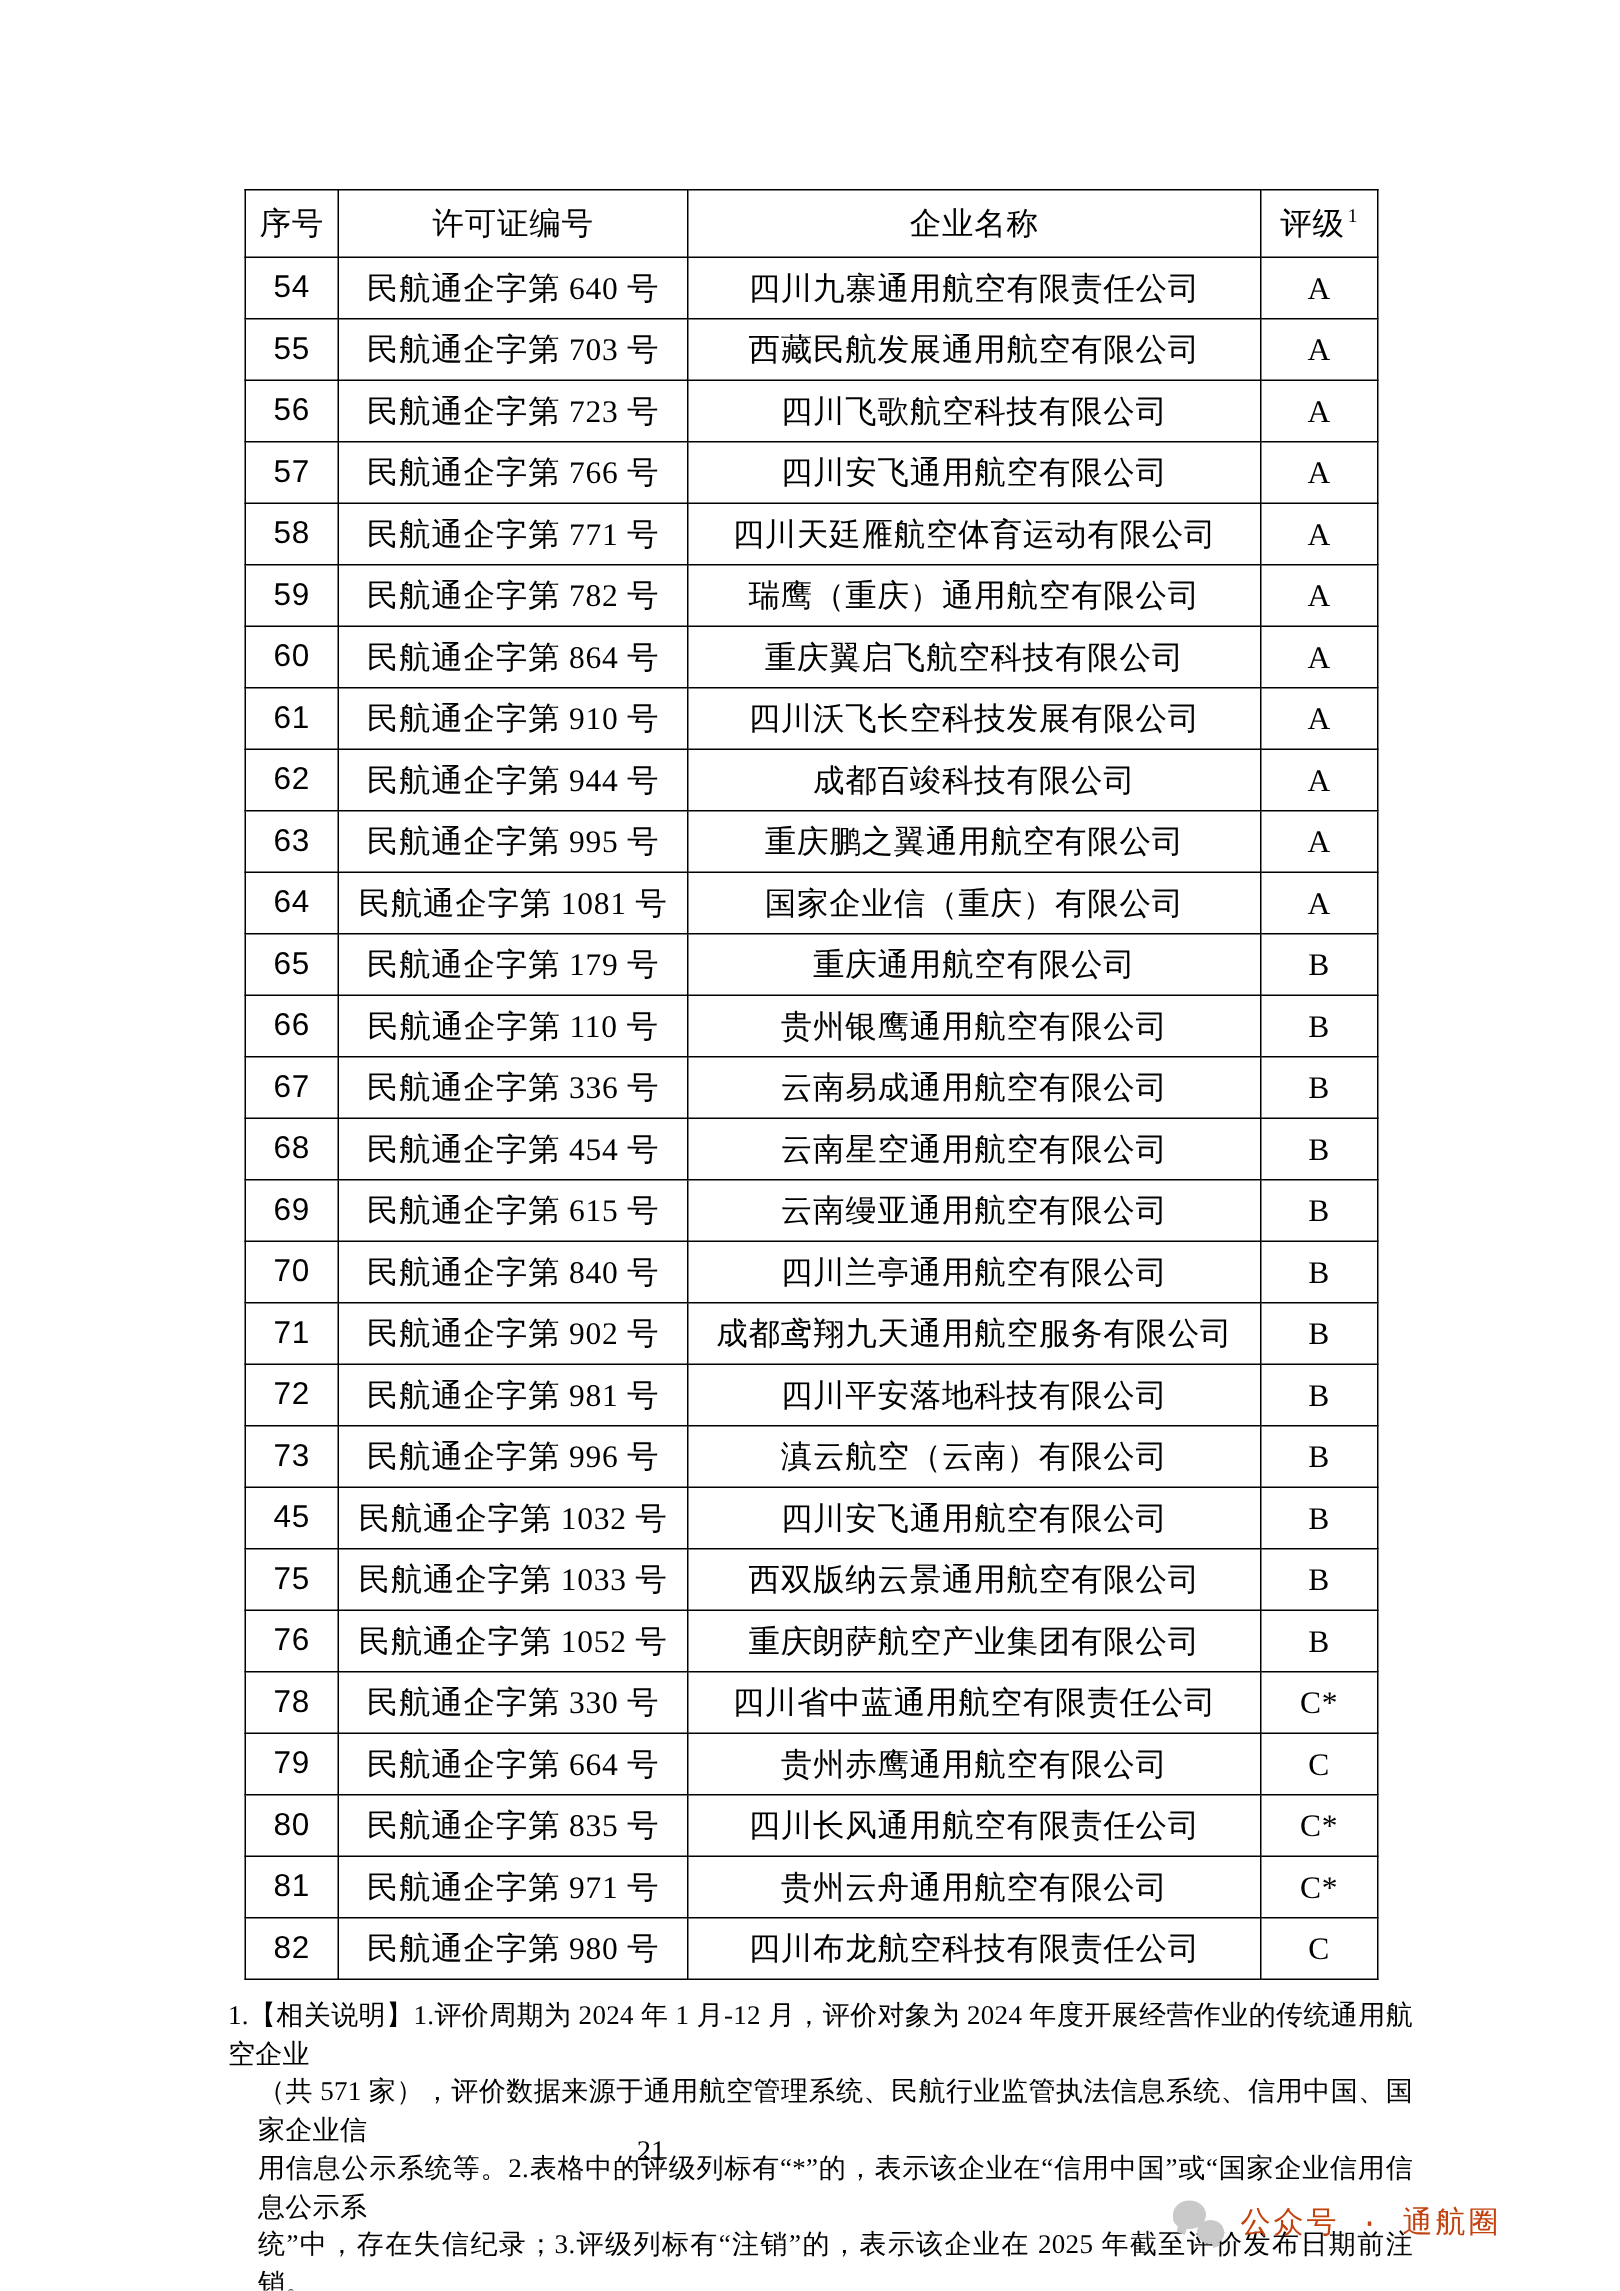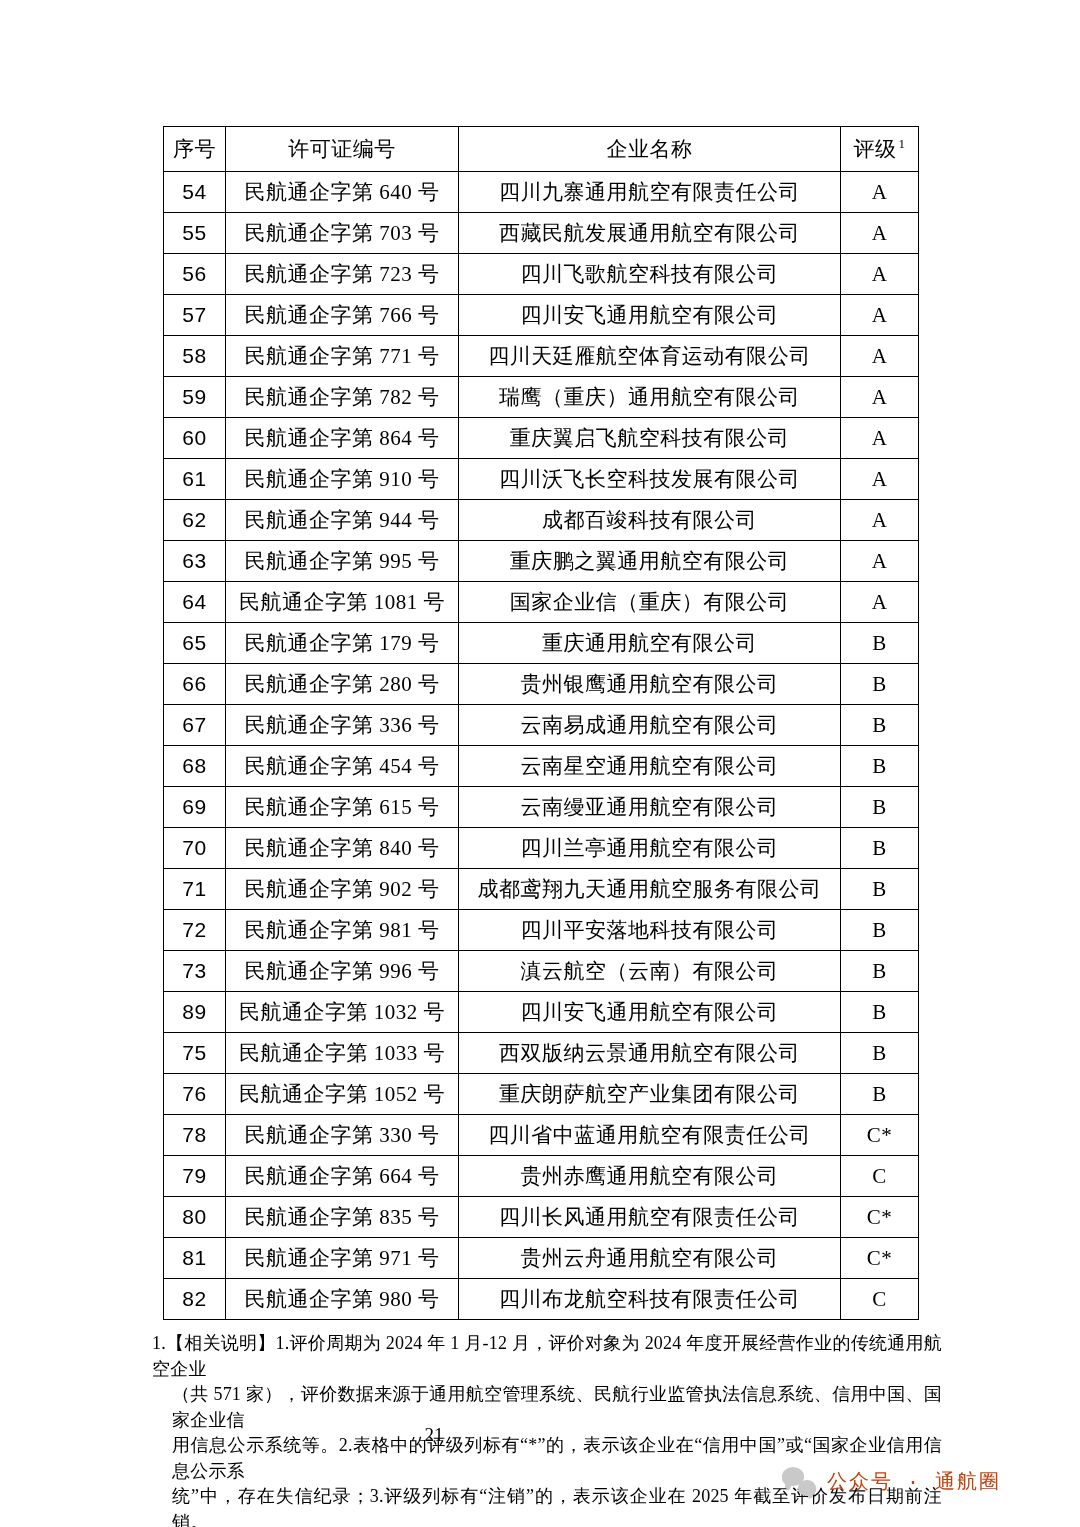--- a/index.html
+++ b/index.html
@@ -261,21 +261,21 @@
           <td class="grade-cell">A</td>
         </tr>
         <tr>
           <td class="seq-cell">65</td>
           <td class="lic-cell">民航通企字第 179 号</td>
           <td class="name-cell">重庆通用航空有限公司</td>
           <td class="grade-cell">B</td>
         </tr>
         <tr>
           <td class="seq-cell">66</td>
-          <td class="lic-cell">民航通企字第 280 号</td>
+          <td class="lic-cell">民航通企字第 110 号</td>
           <td class="name-cell">贵州银鹰通用航空有限公司</td>
           <td class="grade-cell">B</td>
         </tr>
         <tr>
           <td class="seq-cell">67</td>
           <td class="lic-cell">民航通企字第 336 号</td>
           <td class="name-cell">云南易成通用航空有限公司</td>
           <td class="grade-cell">B</td>
         </tr>
         <tr>
@@ -308,21 +308,21 @@
           <td class="name-cell">四川平安落地科技有限公司</td>
           <td class="grade-cell">B</td>
         </tr>
         <tr>
           <td class="seq-cell">73</td>
           <td class="lic-cell">民航通企字第 996 号</td>
           <td class="name-cell">滇云航空（云南）有限公司</td>
           <td class="grade-cell">B</td>
         </tr>
         <tr>
-          <td class="seq-cell">89</td>
+          <td class="seq-cell">45</td>
           <td class="lic-cell">民航通企字第 1032 号</td>
           <td class="name-cell">四川安飞通用航空有限公司</td>
           <td class="grade-cell">B</td>
         </tr>
         <tr>
           <td class="seq-cell">75</td>
           <td class="lic-cell">民航通企字第 1033 号</td>
           <td class="name-cell">西双版纳云景通用航空有限公司</td>
           <td class="grade-cell">B</td>
         </tr>

